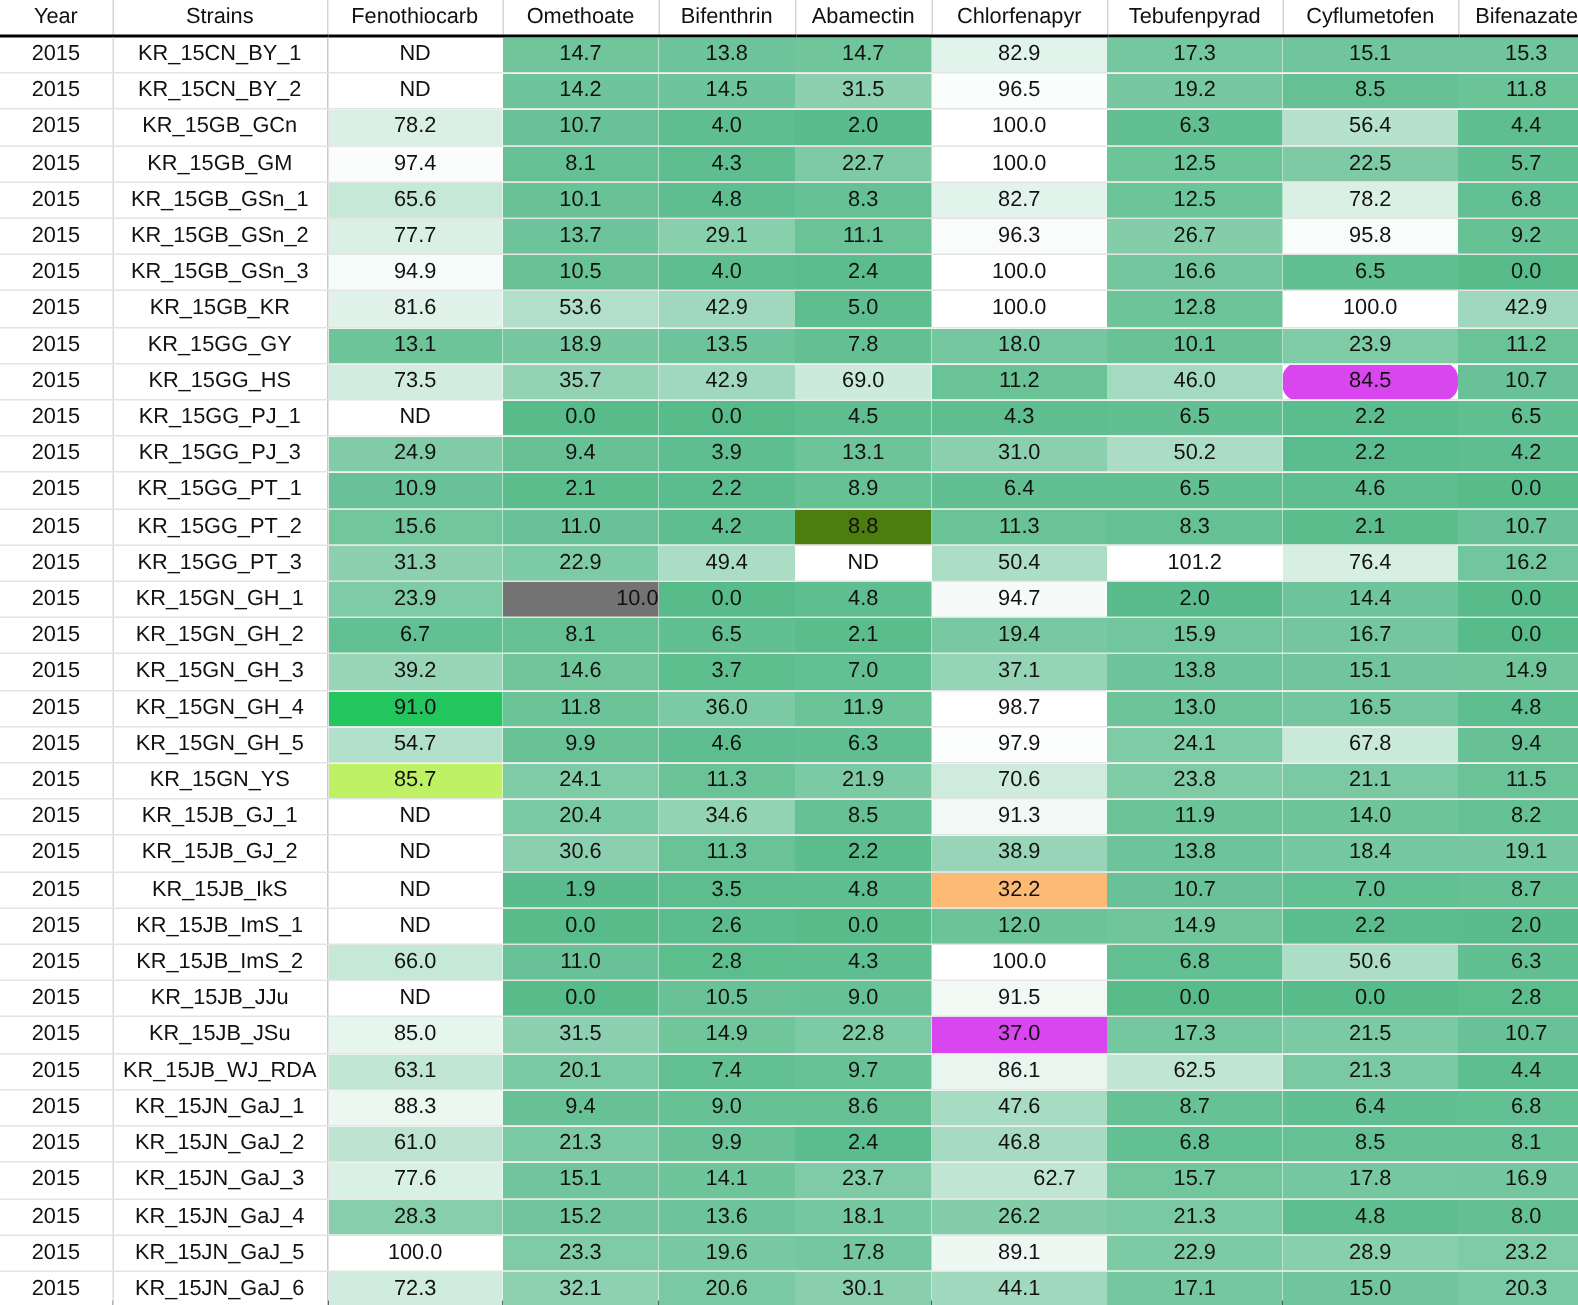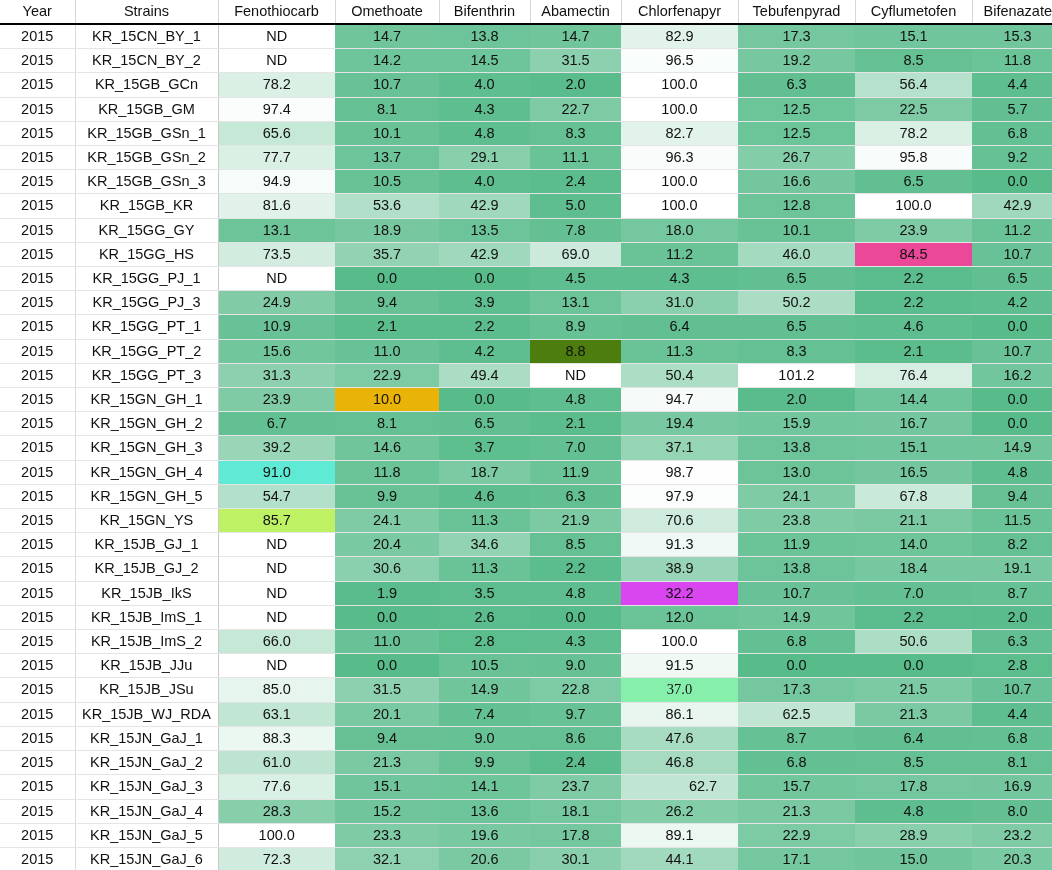--- a/index.html
+++ b/index.html
@@ -208,21 +208,21 @@
         </tr>
         <tr>
           <td class="year">2015</td>
           <td class="strain">KR_15GG_HS</td>
           <td class="heat" style="background-color: rgb(210, 237, 224); margin-left: 28px;">73.5</td>
           <td class="heat" style="background-color: rgb(147, 211, 180);">35.7</td>
           <td class="heat" style="background-color: rgb(159, 216, 188);">42.9</td>
           <td class="heat" style="background-color: rgb(203, 234, 219);">69.0</td>
           <td class="heat" style="background-color: rgb(106, 195, 151);">11.2</td>
           <td class="heat" style="background-color: rgb(164, 218, 192);">46.0</td>
-          <td class="heat" style="background-color: #ec4899;">84.5</td>
+          <td class="heat" style="background-color: #d946ef; border-radius: 10px;">84.5</td>
           <td class="heat" style="background-color: rgb(105, 194, 151);">10.7</td>
         </tr>
         <tr>
           <td class="year">2015</td>
           <td class="strain">KR_15GG_PJ_1</td>
           <td class="heat" style="background-color: rgb(255, 255, 255);">ND</td>
           <td class="heat" style="background-color: rgb(87, 187, 138);">0.0</td>
           <td class="heat" style="background-color: rgb(87, 187, 138);">0.0</td>
           <td class="heat" style="background-color: rgb(95, 190, 143);">4.5</td>
           <td class="heat" style="background-color: rgb(94, 190, 143);">4.3</td>
@@ -275,21 +275,21 @@
           <td class="heat" style="background-color: rgb(255, 255, 255);">ND</td>
           <td class="heat" style="background-color: rgb(172, 221, 197);">50.4</td>
           <td class="heat" style="background-color: rgb(255, 255, 255);">101.2</td>
           <td class="heat" style="background-color: rgb(215, 239, 227);">76.4</td>
           <td class="heat" style="background-color: rgb(114, 198, 157);">16.2</td>
         </tr>
         <tr>
           <td class="year">2015</td>
           <td class="strain">KR_15GN_GH_1</td>
           <td class="heat" style="background-color: rgb(127, 203, 166);">23.9</td>
-          <td class="heat" style="background-color: #eab308;">10.0</td>
+          <td class="heat" style="background-color: #737373; text-align: right;">10.0</td>
           <td class="heat" style="background-color: rgb(87, 187, 138);">0.0</td>
           <td class="heat" style="background-color: rgb(95, 190, 144);">4.8</td>
           <td class="heat" style="background-color: rgb(246, 251, 249);">94.7</td>
           <td class="heat" style="background-color: rgb(90, 188, 140);">2.0</td>
           <td class="heat" style="background-color: rgb(111, 197, 155);">14.4</td>
           <td class="heat" style="background-color: rgb(87, 187, 138);">0.0</td>
         </tr>
         <tr>
           <td class="year">2015</td>
           <td class="strain">KR_15GN_GH_2</td>
@@ -310,23 +310,23 @@
           <td class="heat" style="background-color: rgb(93, 190, 142);">3.7</td>
           <td class="heat" style="background-color: rgb(99, 192, 146);">7.0</td>
           <td class="heat" style="background-color: rgb(149, 212, 181);">37.1</td>
           <td class="heat" style="background-color: rgb(110, 196, 154);">13.8</td>
           <td class="heat" style="background-color: rgb(112, 197, 156);">15.1</td>
           <td class="heat" style="background-color: rgb(112, 197, 155);">14.9</td>
         </tr>
         <tr>
           <td class="year">2015</td>
           <td class="strain">KR_15GN_GH_4</td>
-          <td class="heat" style="background-color: #5eead4;">91.0</td>
+          <td class="heat" style="background-color: #22c55e;">91.0</td>
           <td class="heat" style="background-color: rgb(107, 195, 152);">11.8</td>
-          <td class="heat" style="background-color: rgb(123, 202, 163);">18.7</td>
+          <td class="heat" style="background-color: rgb(123, 202, 163);">36.0</td>
           <td class="heat" style="background-color: rgb(107, 195, 152);">11.9</td>
           <td class="heat" style="background-color: rgb(253, 254, 253);">98.7</td>
           <td class="heat" style="background-color: rgb(109, 196, 153);">13.0</td>
           <td class="heat" style="background-color: rgb(115, 198, 157);">16.5</td>
           <td class="heat" style="background-color: rgb(95, 190, 144);">4.8</td>
         </tr>
         <tr>
           <td class="year">2015</td>
           <td class="strain">KR_15GN_GH_5</td>
           <td class="heat" style="background-color: rgb(179, 224, 202);">54.7</td>
@@ -374,21 +374,21 @@
           <td class="heat" style="background-color: rgb(118, 200, 160);">18.4</td>
           <td class="heat" style="background-color: rgb(119, 200, 160);">19.1</td>
         </tr>
         <tr>
           <td class="year">2015</td>
           <td class="strain">KR_15JB_IkS</td>
           <td class="heat" style="background-color: rgb(255, 255, 255);">ND</td>
           <td class="heat" style="background-color: rgb(90, 188, 140);">1.9</td>
           <td class="heat" style="background-color: rgb(93, 189, 142);">3.5</td>
           <td class="heat" style="background-color: rgb(95, 190, 144);">4.8</td>
-          <td class="heat" style="background-color: #d946ef;">32.2</td>
+          <td class="heat" style="background-color: #fdba74;">32.2</td>
           <td class="heat" style="background-color: rgb(105, 194, 151);">10.7</td>
           <td class="heat" style="background-color: rgb(99, 192, 146);">7.0</td>
           <td class="heat" style="background-color: rgb(102, 193, 148);">8.7</td>
         </tr>
         <tr>
           <td class="year">2015</td>
           <td class="strain">KR_15JB_ImS_1</td>
           <td class="heat" style="background-color: rgb(255, 255, 255);">ND</td>
           <td class="heat" style="background-color: rgb(87, 187, 138);">0.0</td>
           <td class="heat" style="background-color: rgb(91, 189, 141);">2.6</td>
@@ -422,21 +422,21 @@
           <td class="heat" style="background-color: rgb(87, 187, 138);">0.0</td>
           <td class="heat" style="background-color: rgb(92, 189, 141);">2.8</td>
         </tr>
         <tr>
           <td class="year">2015</td>
           <td class="strain">KR_15JB_JSu</td>
           <td class="heat" style="background-color: rgb(230, 245, 237);">85.0</td>
           <td class="heat" style="background-color: rgb(140, 208, 175);">31.5</td>
           <td class="heat" style="background-color: rgb(112, 197, 155);">14.9</td>
           <td class="heat" style="background-color: rgb(125, 203, 165);">22.8</td>
-          <td class="heat" style="background-color: #86efac; font-family: Liberation Serif, serif;">37.0</td>
+          <td class="heat" style="background-color: #d946ef;">37.0</td>
           <td class="heat" style="background-color: rgb(116, 199, 158);">17.3</td>
           <td class="heat" style="background-color: rgb(123, 202, 163);">21.5</td>
           <td class="heat" style="background-color: rgb(105, 194, 151);">10.7</td>
         </tr>
         <tr>
           <td class="year">2015</td>
           <td class="strain">KR_15JB_WJ_RDA</td>
           <td class="heat" style="background-color: rgb(193, 230, 212);">63.1</td>
           <td class="heat" style="background-color: rgb(121, 201, 162);">20.1</td>
           <td class="heat" style="background-color: rgb(99, 192, 147);">7.4</td>

